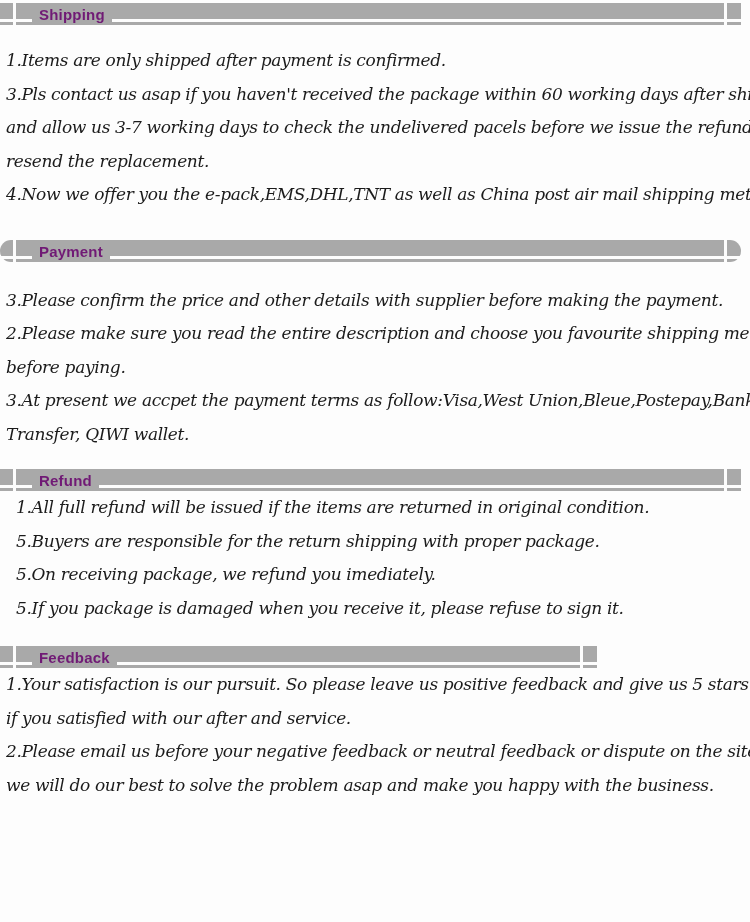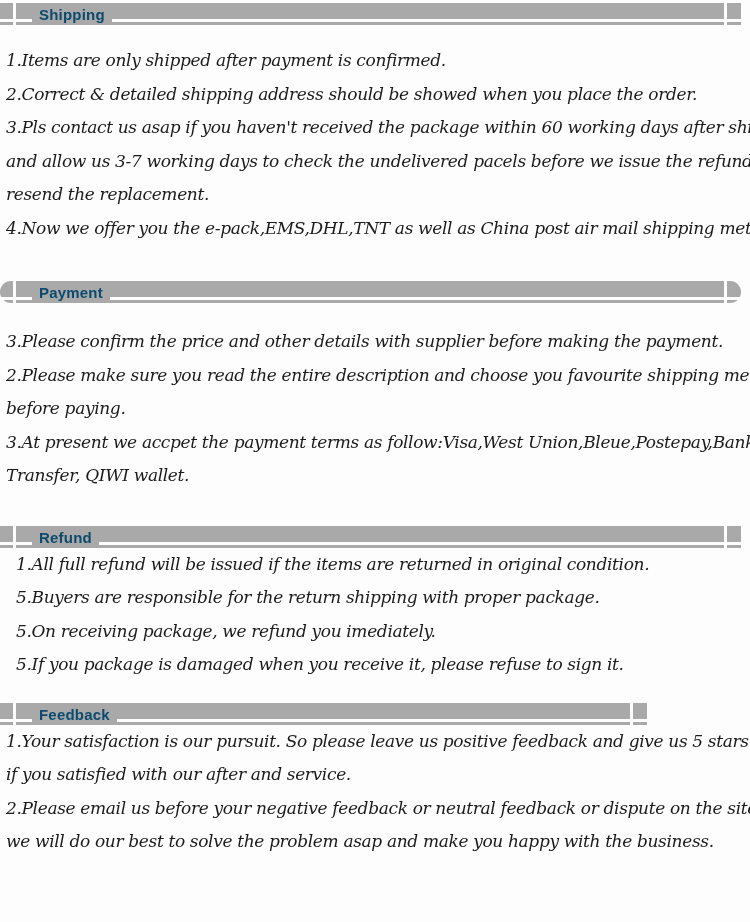--- a/index.html
+++ b/index.html
@@ -13,21 +13,21 @@
     overflow: hidden;
     position: relative;
   }
   
   .bar {
     position: relative;
     height: 22px;
     width: 741px;
     background: #a9a9a9;
   }
-  .bar.short { width: 647px; }
+  .bar.short { width: 597px; }
   .bar .hline {
     position: absolute;
     left: 0; right: 0;
     bottom: 3px;
     height: 3px;
     background: #fdfdfd;
     z-index: 1;
   }
   .bar .vline {
     position: absolute;
@@ -44,21 +44,21 @@
     top: 0;
     height: 22px;
     line-height: 23px;
     padding: 0 7px;
     background: #a9a9a9;
     z-index: 2;
     font-family: "Liberation Sans", sans-serif;
     font-weight: bold;
     font-size: 15px;
     letter-spacing: 0.2px;
-    color: #0c4a6e;
+    color: #701a75;
   }
   
   .section-body {
     font-family: "DejaVu Serif", serif;
     font-style: italic;
     font-size: 17px;
     letter-spacing: -0.35px;
     color: #1b1b1b;
   }
   .line {
@@ -66,40 +66,39 @@
     line-height: 33.5px;
     white-space: nowrap;
     padding-left: 6px;
     font-style: italic;
   }
   .section-body.indent .line { padding-left: 16px; }
 
   
   #sec-shipping .bar { margin-top: 3px; }
   #sec-shipping .section-body { margin-top: 19px; }
-  #sec-payment .bar { margin-top: 36px; border-radius: 11px; }
+  #sec-payment .bar { margin-top: 28px; border-radius: 11px; }
   #sec-payment .section-body { margin-top: 22px; }
-  #sec-refund .bar { margin-top: 33px; text-align: right; }
+  #sec-refund .bar { margin-top: 18px; text-align: right; }
   #sec-refund .section-body { }
   #sec-feedback .bar { margin-top: 21px; }
   #sec-feedback .section-body { }
 </style>
 </head>
 <body>
 
 <div class="section" id="sec-shipping">
   <div class="bar">
     <div class="hline"></div>
     <div class="vline left"></div>
     <div class="vline right"></div>
     <span class="label">Shipping</span>
   </div>
   <div class="section-body">
     <div class="line">1.Items are only shipped after payment is confirmed.</div>
-    <div class="line">2.Correct &amp; detailed shipping address should be showed when you place the order.</div>
     <div class="line">3.Pls contact us asap if you haven't received the package within 60 working days after shipping</div>
     <div class="line">and allow us 3-7 working days to check the undelivered pacels before we issue the refund and</div>
     <div class="line">resend the replacement.</div>
     <div class="line">4.Now we offer you the e-pack,EMS,DHL,TNT as well as China post air mail shipping methods.</div>
   </div>
 </div>
 
 <div class="section" id="sec-payment">
   <div class="bar">
     <div class="hline"></div>

